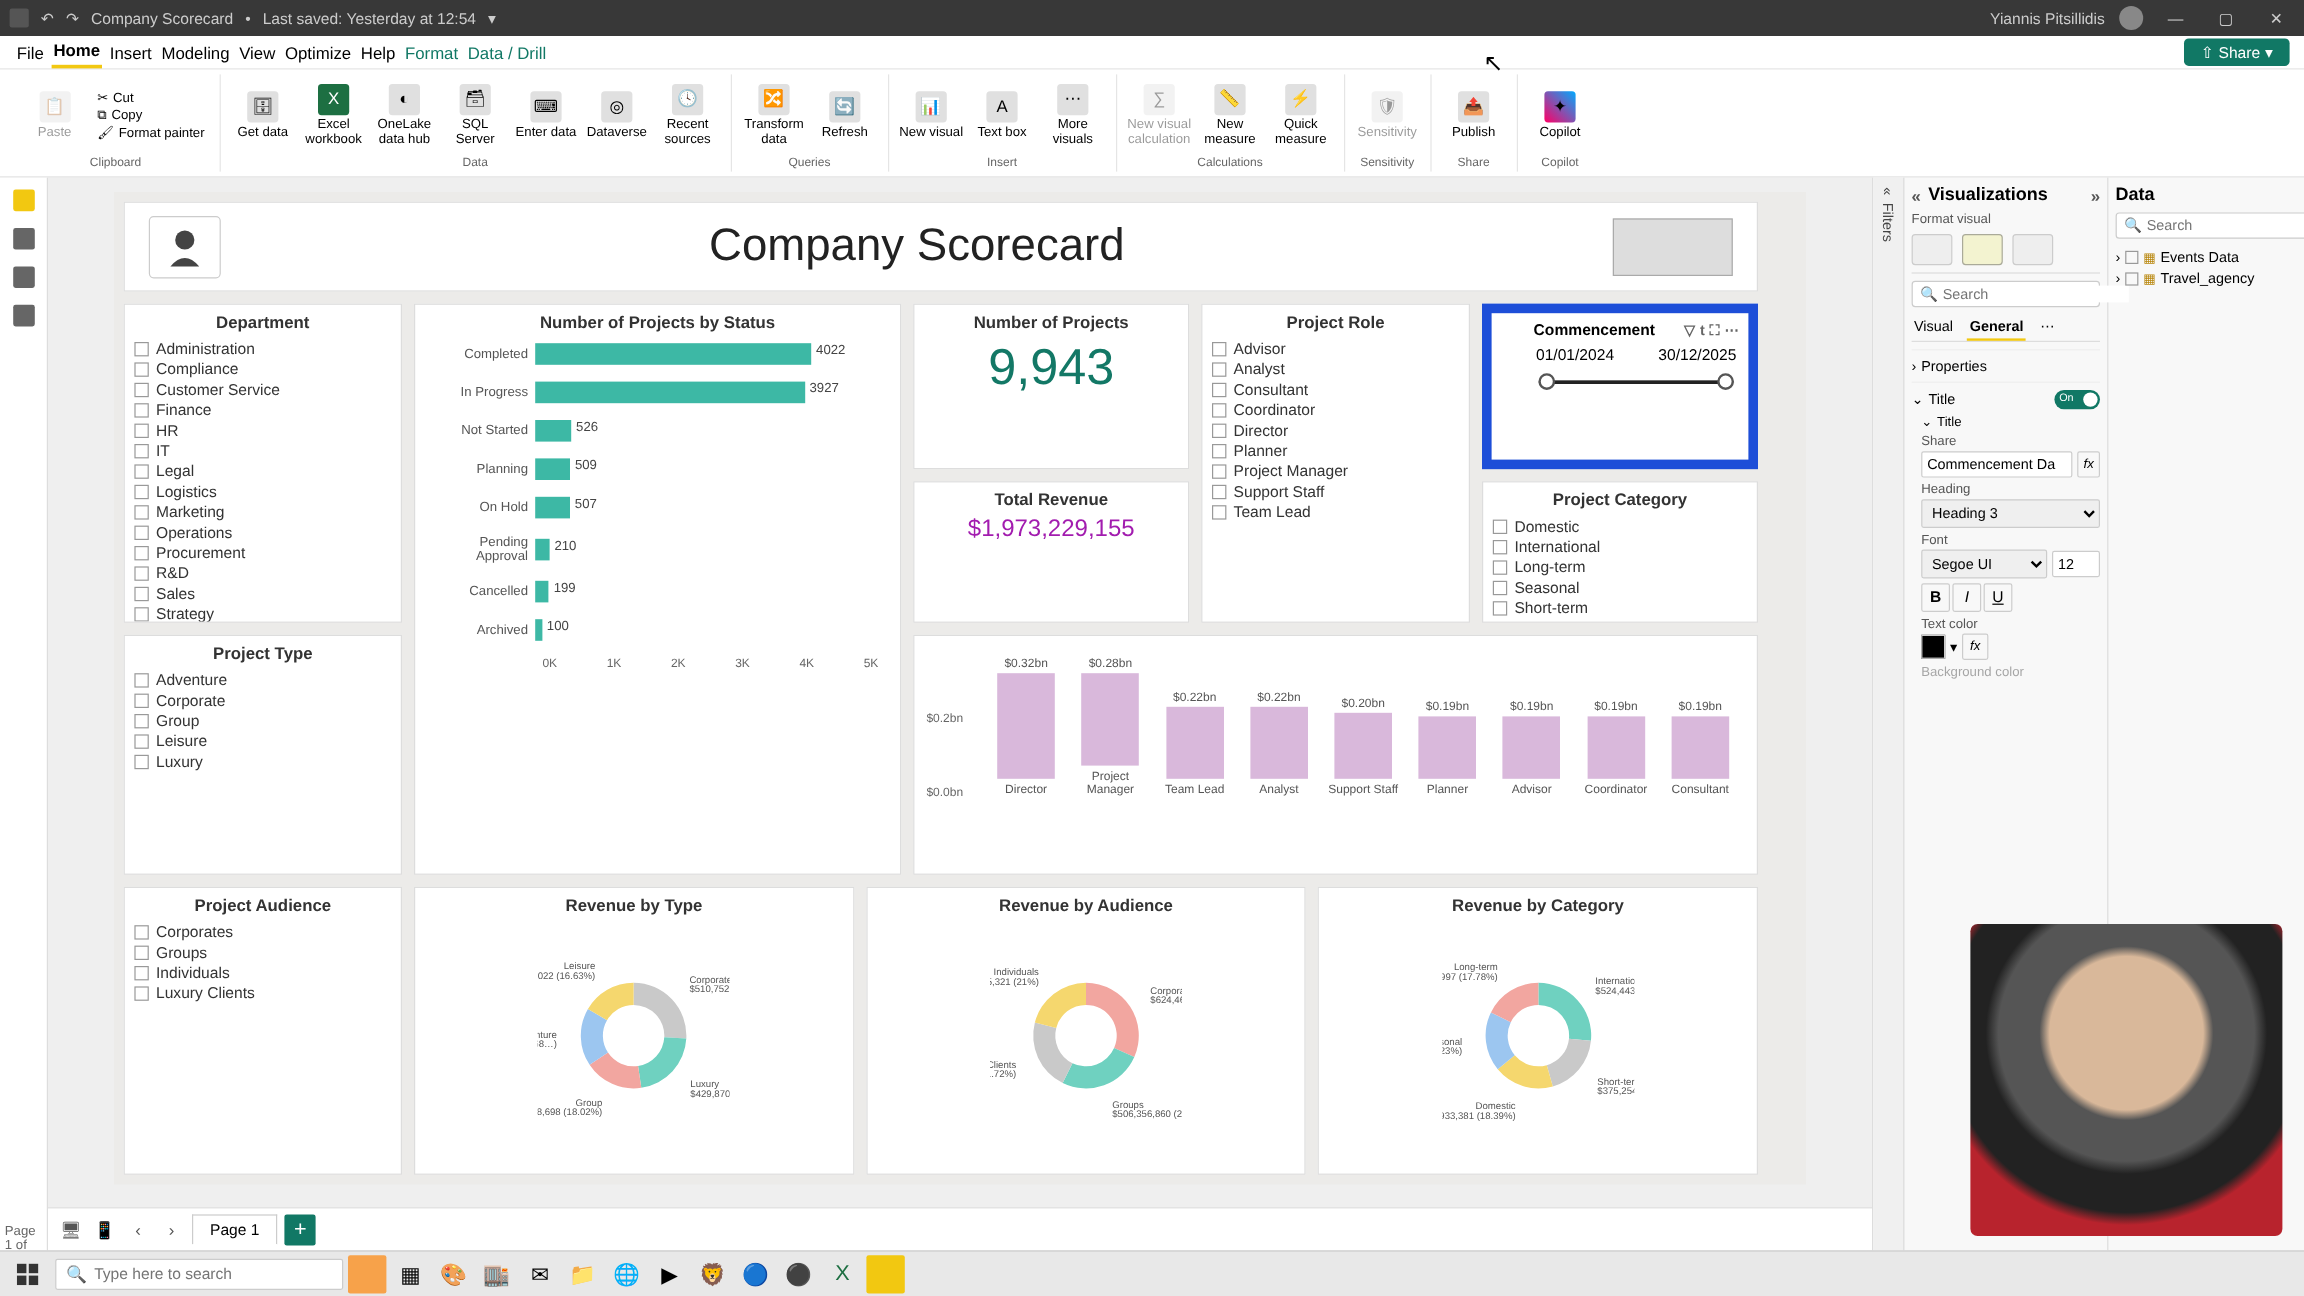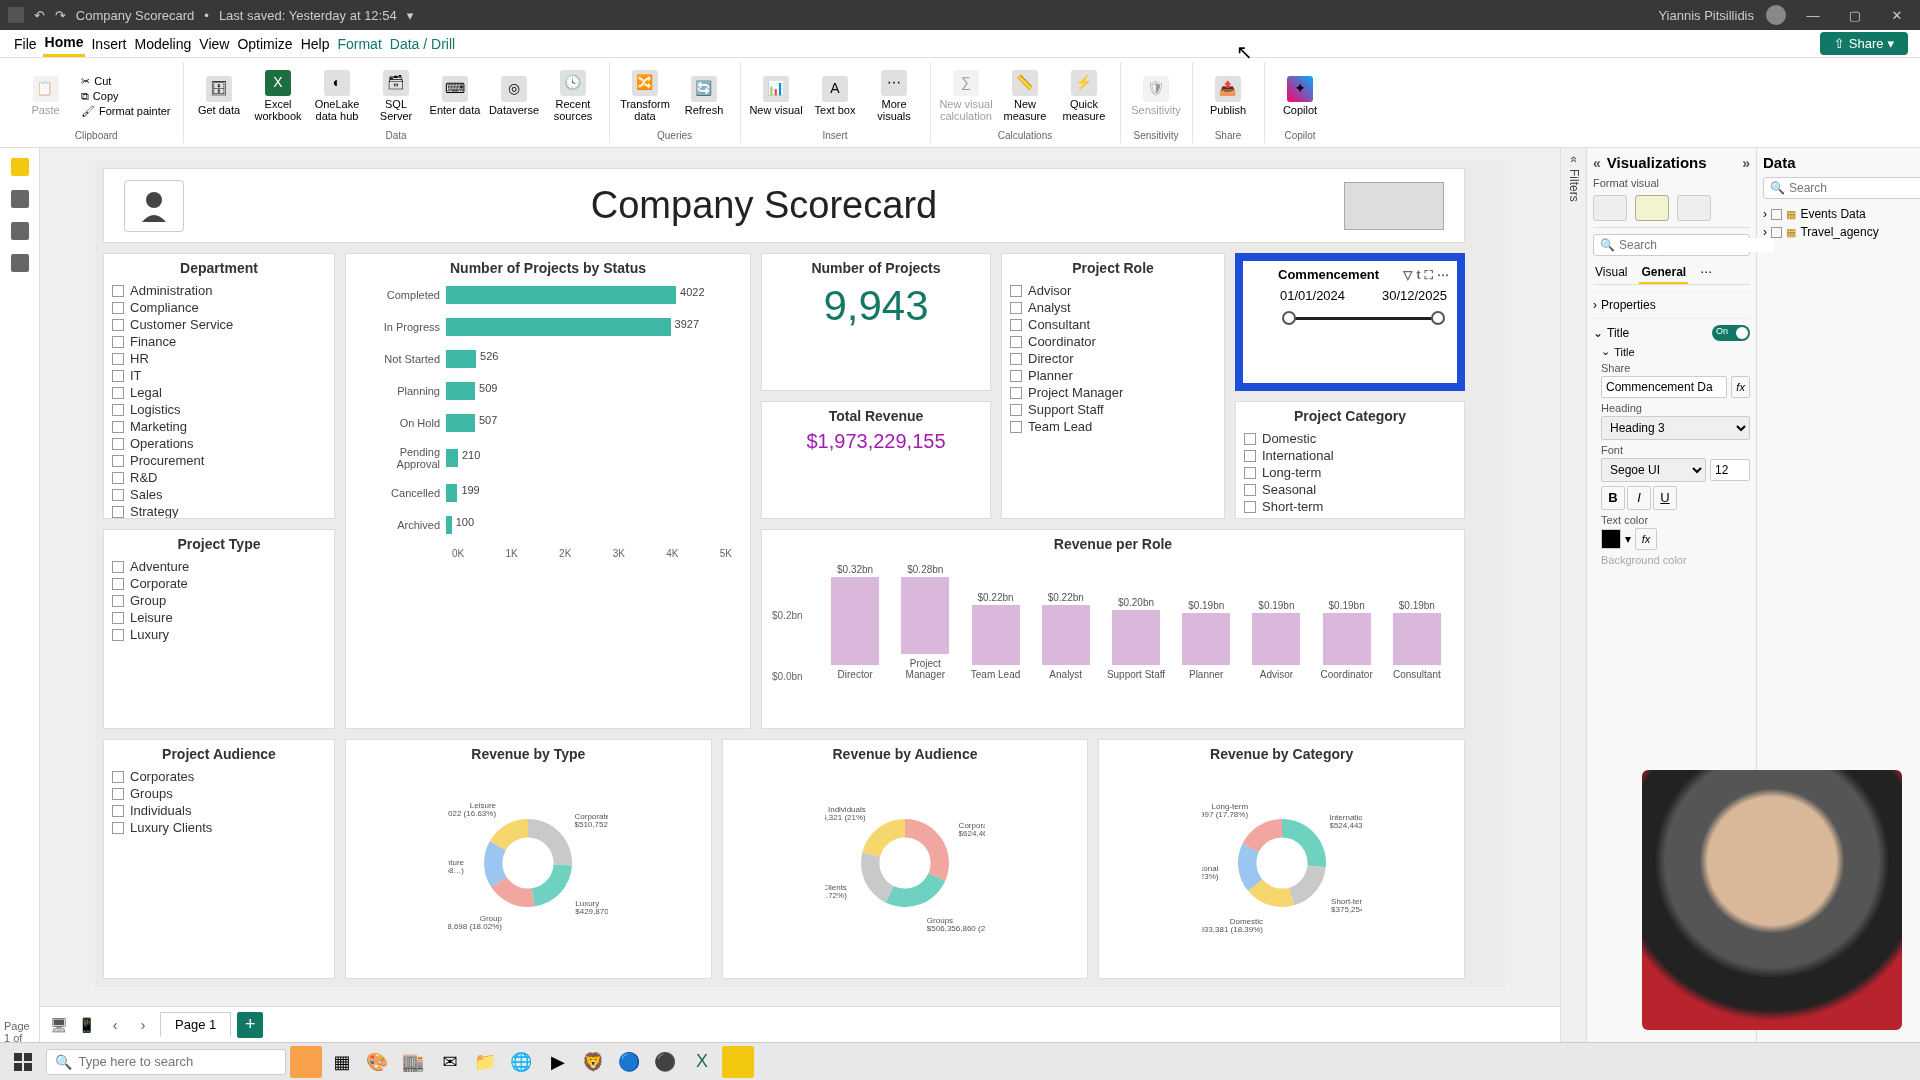--- a/index.html
+++ b/index.html
@@ -512,21 +512,20 @@
         <ul class="slicer-list" id="ptype-list">
             <li><span class="chk"></span>Adventure</li>
             <li><span class="chk"></span>Corporate</li>
             <li><span class="chk"></span>Group</li>
             <li><span class="chk"></span>Leisure</li>
             <li><span class="chk"></span>Luxury</li>
           </ul>
       </div>
 
       <div class="card rev-card">
-        <div class="card-title">Revenue per Role</div>
         <div class="rev-inner">
           <div class="rev-yaxis">
               <span></span>
               <span>$0.2bn</span>
               <span>$0.0bn</span>
             </div>
           <div class="rev-bars" id="rev-bars">
               <div class="rev-col">
                 <div class="rev-dlbl">$0.32bn</div>
                 <div class="rev-bar" style="height:87.99999999999999px"></div>

